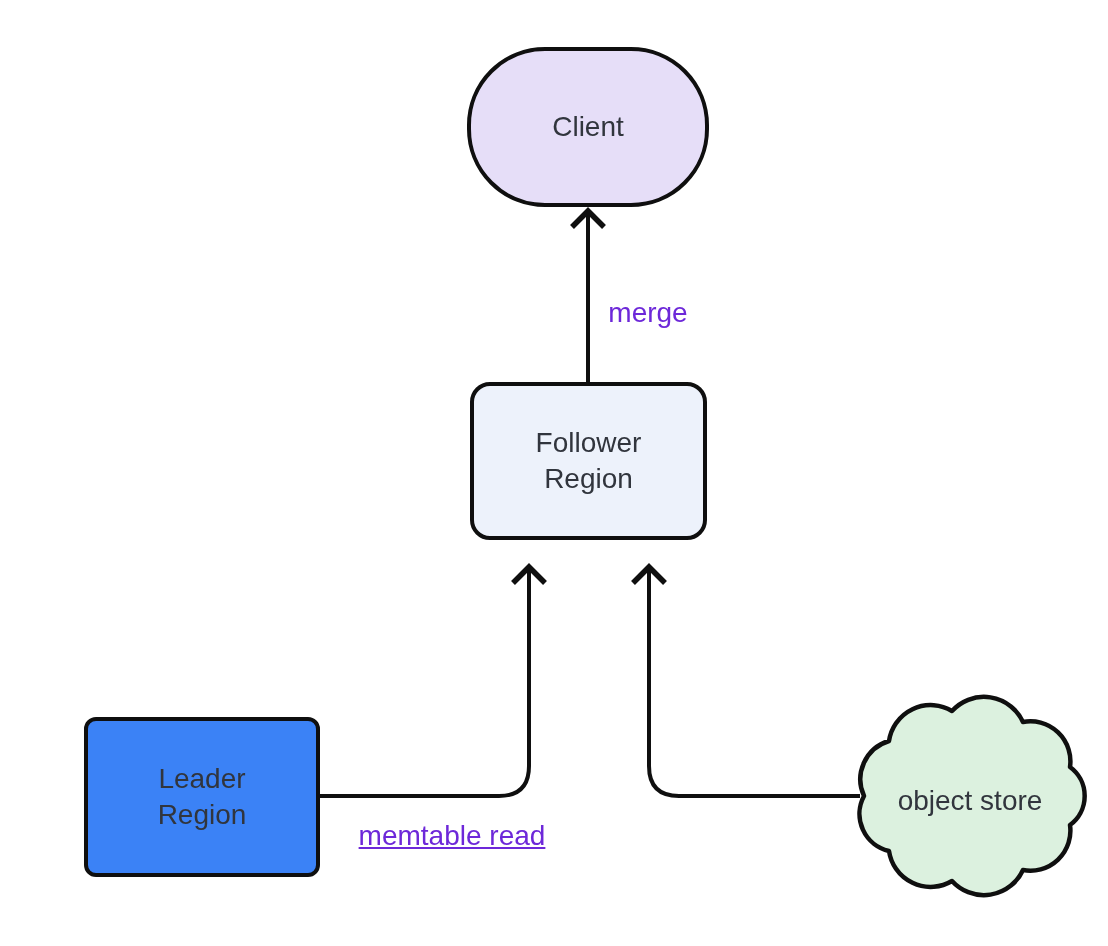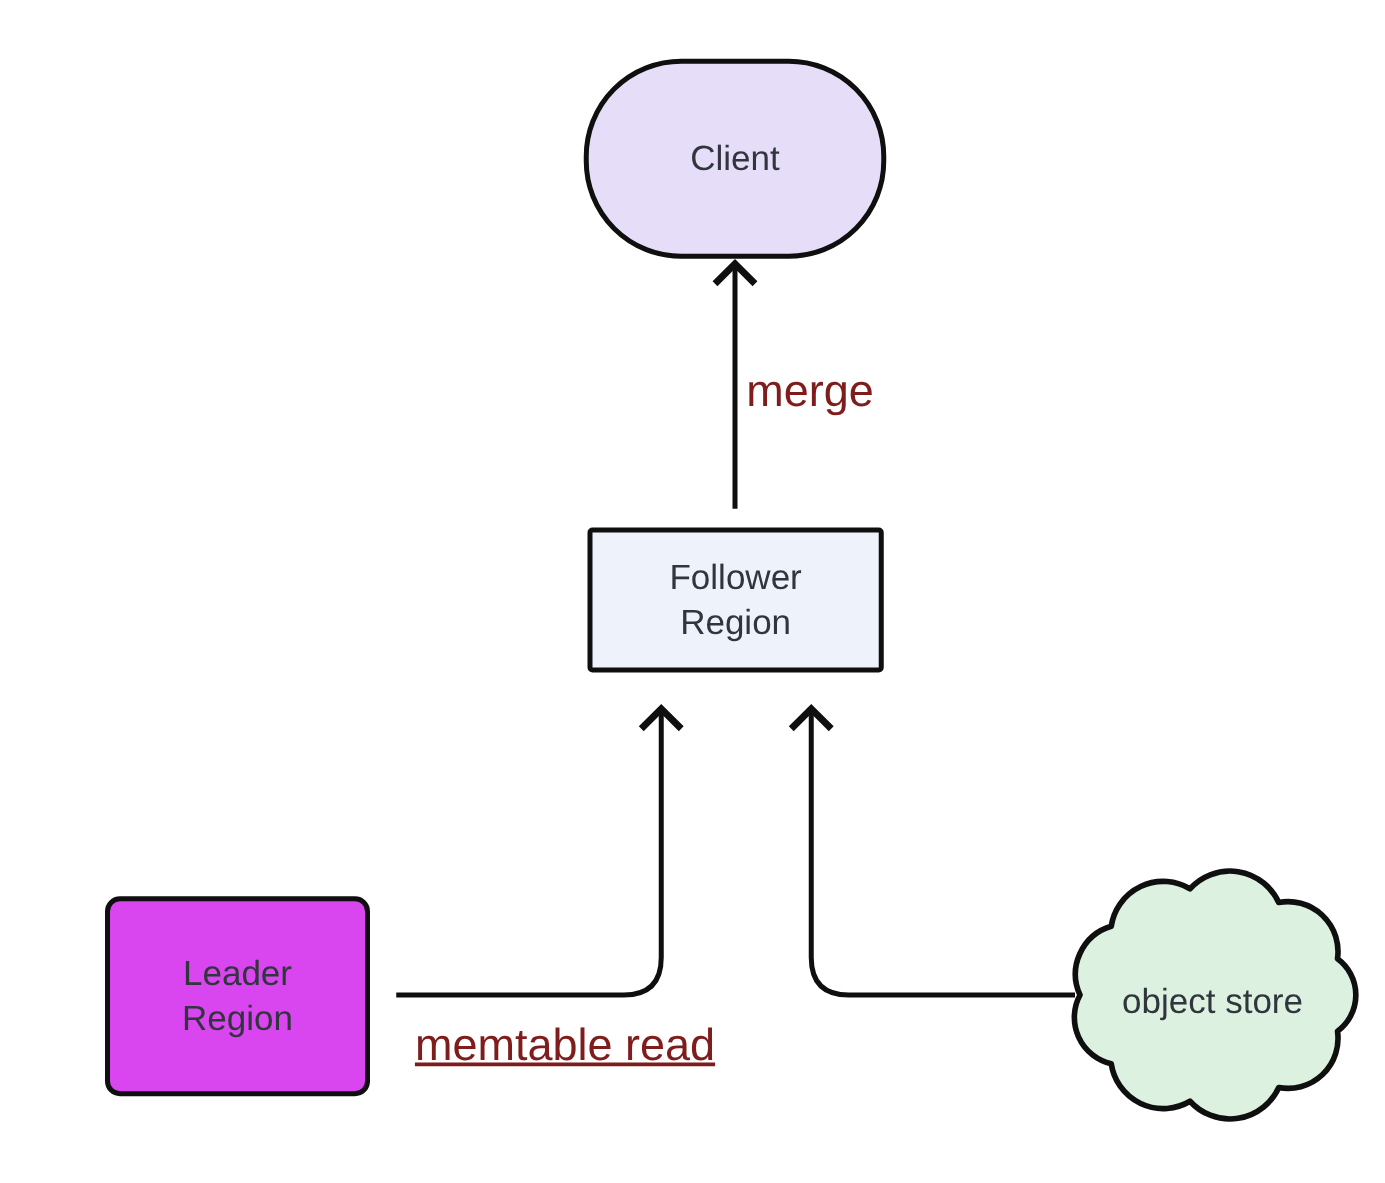--- a/index.html
+++ b/index.html
@@ -56,48 +56,48 @@
   .node-client {
     left: 435px;
     top: 47px;
     width: 242px;
     height: 160px;
     border-radius: 78px;
     background: #E6DEF8;
   }
   .node-follower {
     left: 438px;
-    top: 422px;
+    top: 382px;
     width: 237px;
-    height: 116px;
-    border-radius: 4px;
+    height: 158px;
+    border-radius: 20px;
     background: #EDF2FB;
   }
   .node-leader {
     left: 52px;
     top: 717px;
-    width: 212px;
+    width: 236px;
     height: 160px;
     border-radius: 12px;
-    background: #d946ef;
+    background: #3b82f6;
   }
   .cloud-label {
     position: absolute;
     left: 938px;
     top: 801px;
     transform: translate(-50%, -50%);
     color: #31353d;
     font-size: 28px;
     white-space: nowrap;
   }
   .edge-label {
     position: absolute;
     transform: translate(-50%, -50%);
-    color: #7f1d1d;
-    font-size: 36px;
+    color: #6d28d9;
+    font-size: 28px;
     white-space: nowrap;
     background: #ffffff;
   }
   .edge-label-merge { left: 616px; top: 313px; }
   .edge-label-memtable { left: 420px; top: 836px; text-decoration: underline; }
   .edge-label-sst { left: 683px; top: 836px; }
 </style>
 </head>
 <body>
 

